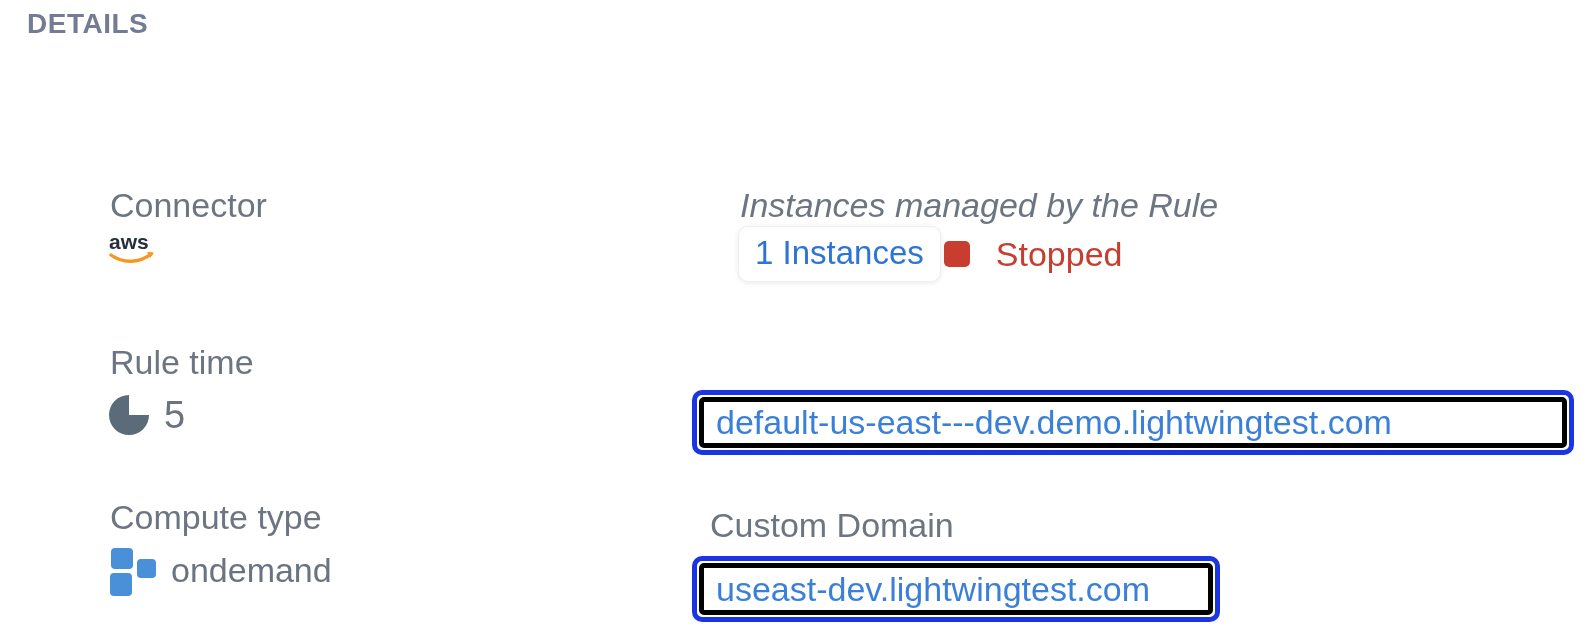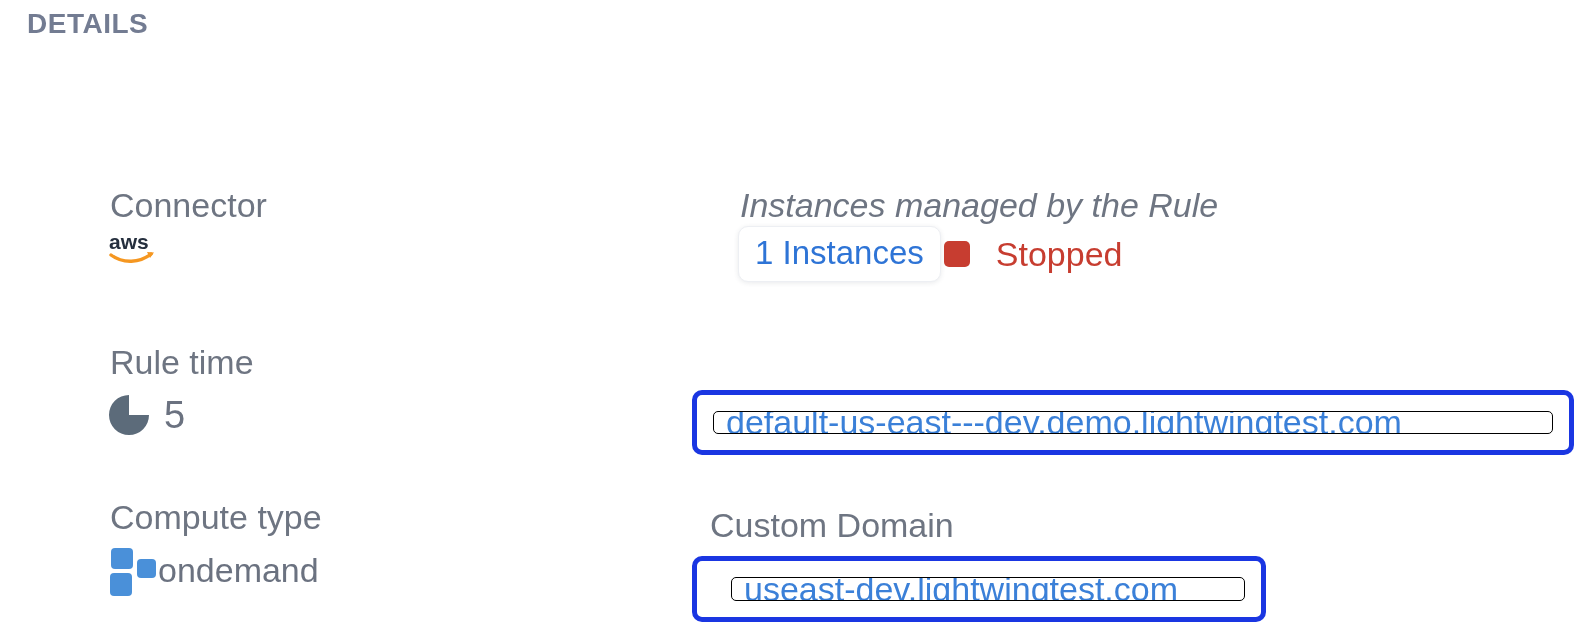--- a/index.html
+++ b/index.html
@@ -26,43 +26,43 @@
   
   #lbl-connector{left:110px;top:186px;}
   #val-connector{left:106px;top:230px;gap:13px;}
   #lbl-instances{left:740px;top:186px;font-style:italic;}
   #val-instances{left:738px;top:226px;justify-content:flex-end;}
   #lbl-idle{left:110px;top:343px;}
   #val-idle{left:106px;top:392px;gap:12px;}
   #lbl-host{left:710px;top:343px;}
   #box-host{left:692px;top:390px;width:882px;height:65px;}
   #lbl-compute{left:110px;top:498px;}
-  #val-compute{left:108px;top:544px;text-align:center;}
+  #val-compute{left:108px;top:544px;gap:13px;text-align:center;}
   #lbl-custom{left:710px;top:506px;}
-  #box-custom{left:692px;top:556px;width:574px;height:66px;padding-left:18px;}
+  #box-custom{left:692px;top:556px;width:528px;height:66px;}
 
   
   .chip{
     background:#ffffff;border:1px solid #edeff3;border-radius:10px;
     padding:7px 16px 9px 16px;font-size:33px;color:#2e74d6;
     box-shadow:0 1px 5px rgba(40,50,70,0.10);
   }
   .status-square{
     width:26px;height:26px;border-radius:5px;background:#c73d30;margin-left:3px;flex:0 0 auto;
   }
   .status-text{font-size:34px;color:#c73d30;margin-left:26px;}
 
   
   .focus-box{
     position:absolute;box-sizing:border-box;
     border:5px solid #1a36e2;border-radius:10px;background:#ffffff;
     display:flex;align-items:stretch;
   }
   .focus-box .inner{
-    flex:1;margin:16px;border:1px solid #000000;border-radius:5px;background:#ffffff;
+    flex:1;margin:2px;border:5px solid #000000;border-radius:5px;background:#ffffff;
     display:flex;align-items:center;padding:0 12px;
     font-size:34px;color:#3b80d8;white-space:nowrap;overflow:hidden;
   }
 
   .icon{display:inline-flex;flex:0 0 auto;}
   .idle-num{font-size:38px;color:#6b7280;}
 </style>
 </head>
 <body>
 

